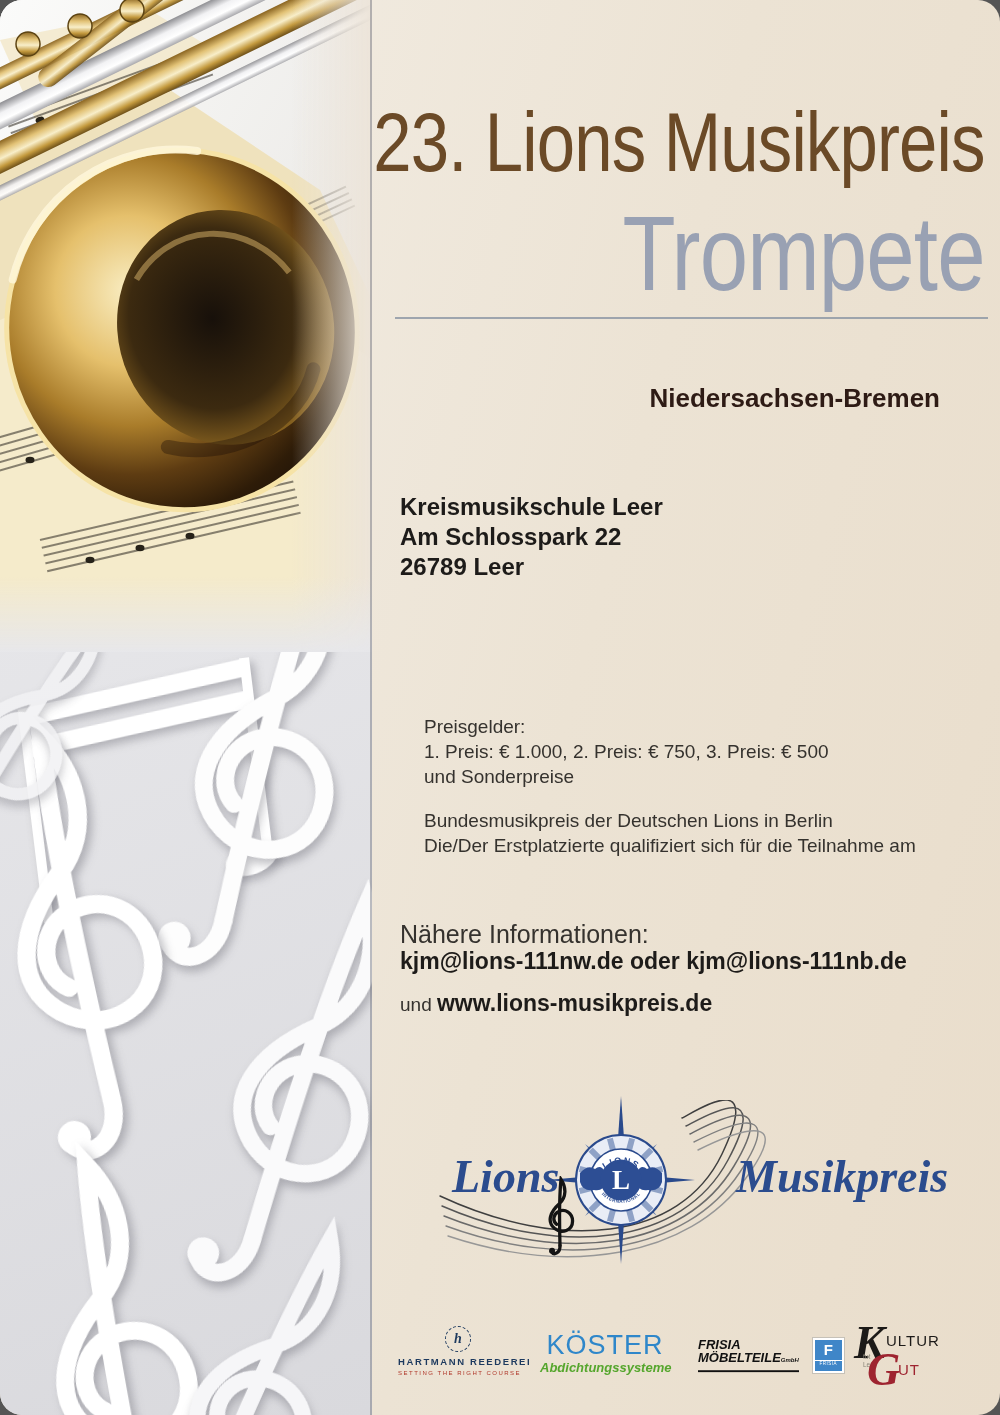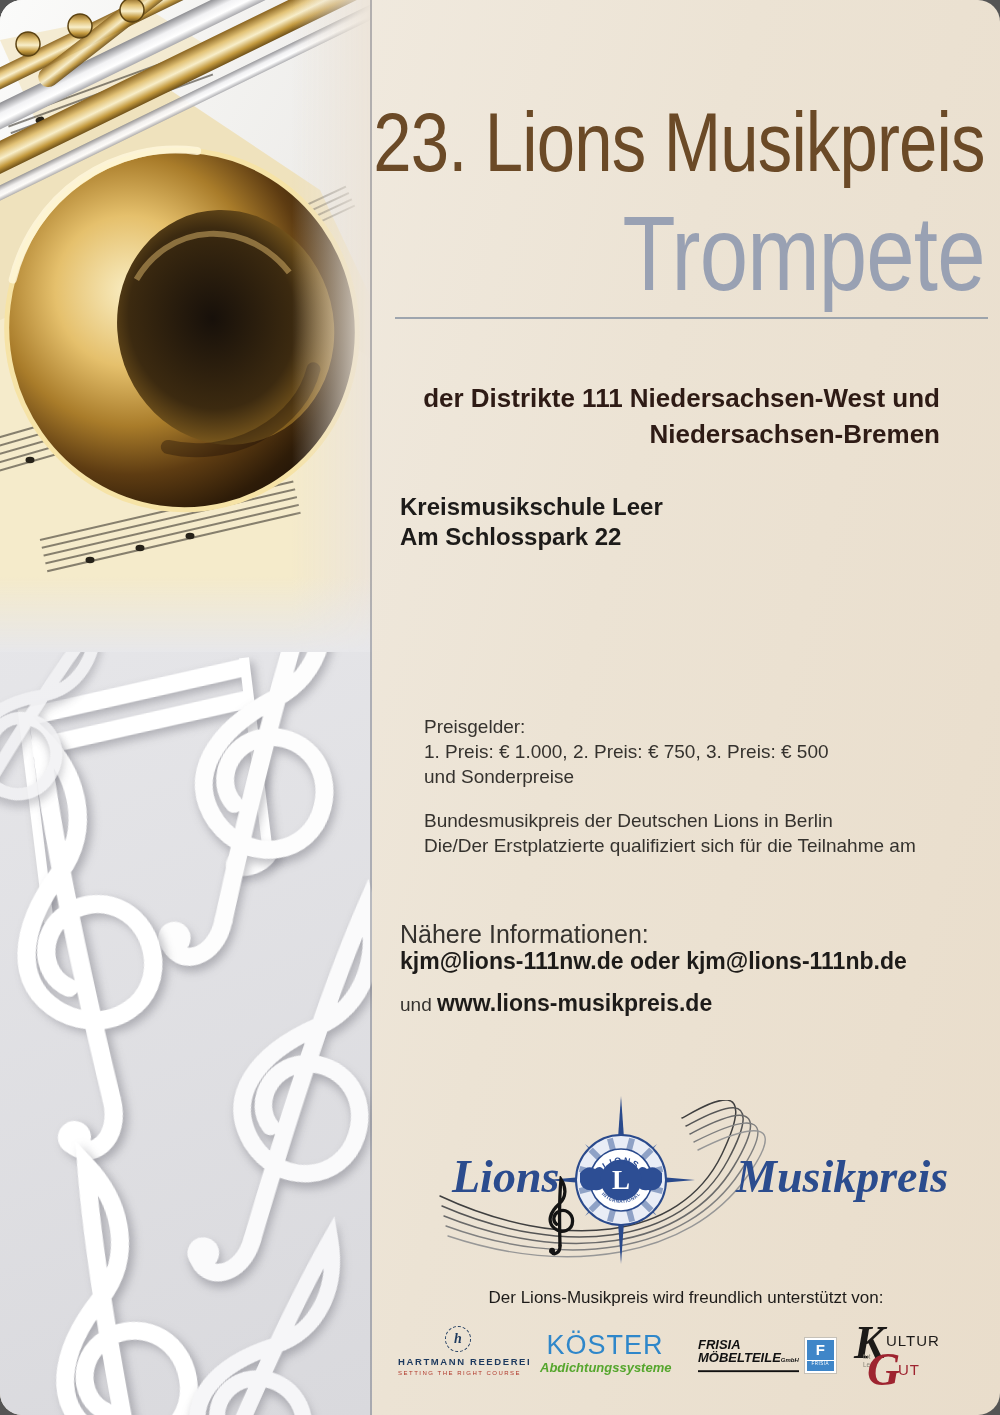--- a/index.html
+++ b/index.html
@@ -42,21 +42,21 @@
     font-size:17px;color:var(--text_black);}
   #hartmann{left:398px;top:1326px;width:120px;text-align:center;color:var(--hartmann_navy);}
   #hartmann .ring{width:24px;height:24px;margin:0 auto 4px;border:1px dashed var(--hartmann_navy);
     border-radius:50%;font-family:"Liberation Serif",serif;font-style:italic;font-weight:bold;
     font-size:14px;line-height:24px;}
   #hartmann .nm{font-size:9.5px;font-weight:bold;letter-spacing:1.6px;white-space:nowrap;}
   #hartmann .tg{font-size:6px;letter-spacing:1.5px;color:var(--hartmann_red);margin-top:3px;white-space:nowrap;}
   #koester{left:540px;top:1332px;width:130px;text-align:center;}
   #koester .nm{font-size:27px;font-weight:normal;letter-spacing:1px;color:var(--koester_blue);line-height:1;}
   #koester .tg{font-size:13px;font-style:italic;font-weight:600;color:var(--koester_green);margin-top:1px;}
-  #frisia{left:698px;top:1338px;display:flex;align-items:flex-start;gap:6px;}
+  #frisia{left:698px;top:1338px;display:flex;align-items:flex-start;gap:14px;}
   #frisia .txt{border-bottom:2px solid #111;padding-bottom:4px;font-style:italic;font-weight:800;
     font-size:13px;line-height:13px;color:#111;transform:scaleY(.95);}
   #frisia .txt .sfx{font-size:6px;font-weight:600;}
   #frisia .badge{width:27px;height:31px;background:var(--frisia_blue);border:2px solid #fff;
     outline:1px solid #c6c1b8;position:relative;color:#fff;text-align:center;}
   #frisia .badge .f{font-size:15px;font-weight:bold;line-height:20px;display:block;}
   #frisia .badge .bl{font-size:4.5px;letter-spacing:.5px;display:block;line-height:6px;border-top:1px solid #fff;}
   #kulturgut{left:850px;top:1316px;width:120px;height:92px;}
   #kulturgut span{position:absolute;line-height:1;}
   #kulturgut .kk{left:4px;top:4px;font-family:"Liberation Serif",serif;font-style:italic;
@@ -212,27 +212,27 @@
     <rect x="0" y="577" width="372" height="75" fill="url(#fadeB)"></rect>
   </svg>
 
   <div id="v-line" class="abs"></div>
 
   <div id="title" class="abs">23. Lions Musikpreis</div>
   <div id="subtitle" class="abs">Trompete</div>
   <div id="rule" class="abs"></div>
 
   <div id="districts" class="abs">
-    <div>der Distrikte 111 Niedersachsen-West und</div>
     <div>Niedersachsen-Bremen</div>
   </div>
 
   <div id="venue" class="abs block-bold">
     <div>Kreismusikschule Leer</div>
     <div>Am Schlosspark 22</div>
+    <div>26789 Leer</div>
   </div>
 
 
   <div id="prizes" class="abs block-reg">
     <div>Preisgelder:</div>
     <div>1. Preis: € 1.000, 2. Preis: € 750, 3. Preis: € 500</div>
     <div>und Sonderpreise</div>
   </div>
 
   <div id="qualification" class="abs block-reg">
@@ -304,21 +304,20 @@
     </text>
   </svg>
 
   <svg class="abs" style="left:540px;top:1176px" width="40" height="86" viewBox="0 0 40 86">
     <use href="#clef" x="0" y="0" width="40" height="86" color="#141414"></use>
   </svg>
 
   <div id="logo-left" class="abs logo-word">Lions</div>
   <div id="logo-right" class="abs logo-word">Musikpreis</div>
 
-  <div id="supporters-heading" class="abs">Der Lions-Musikpreis wird freundlich unterstützt von:</div>
 
   <div id="hartmann" class="abs">
     <div class="ring">h</div>
     <div class="nm">HARTMANN REEDEREI</div>
     <div class="tg">SETTING THE RIGHT COURSE</div>
   </div>
 
   <div id="koester" class="abs">
     <div class="nm">KÖSTER</div>
     <div class="tg">Abdichtungssysteme</div>

